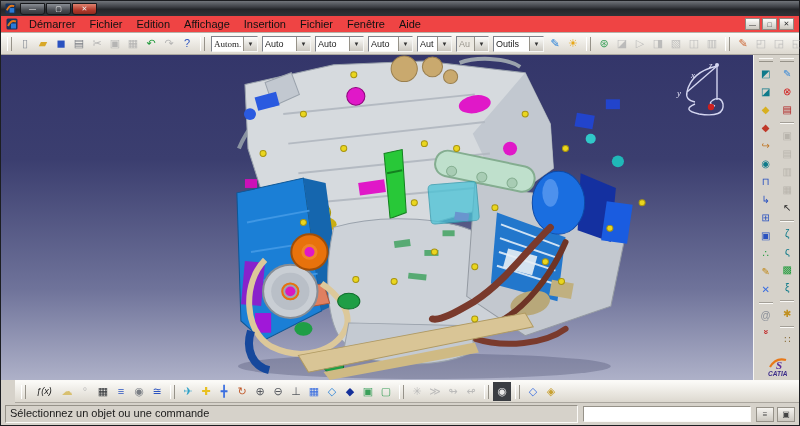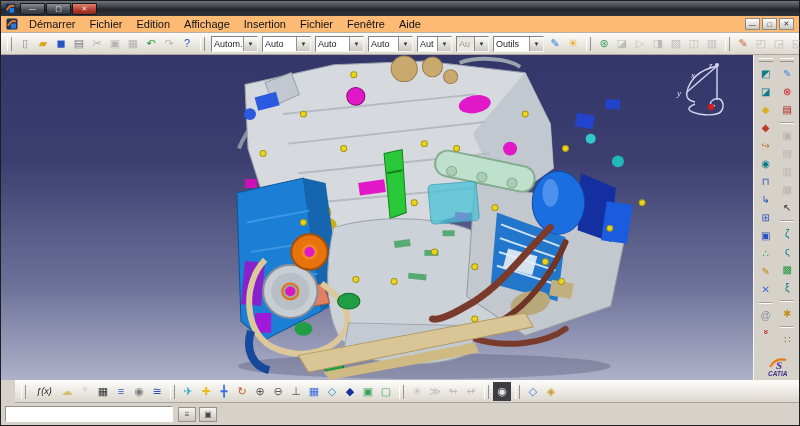--- a/index.html
+++ b/index.html
@@ -11,21 +11,21 @@
   .titlebar{height:15px;flex:0 0 15px;display:flex;align-items:center;color:#f2f2f2;font-size:10px;
             background:linear-gradient(#70747a,#3c3f45 40%,#24262a 55%,#303338);padding:0 1px;}
   .app-icon{width:11px;height:11px;margin:0 4px 0 3px;flex:0 0 auto;}
   .titlebar .title{flex:1;white-space:nowrap;overflow:hidden;text-shadow:0 1px 1px #000;}
   .win-btns{display:flex;gap:1px;margin-right:2px;}
   .win-btn{width:25px;height:12px;display:flex;align-items:center;justify-content:center;font-size:7px;
            color:#eee;background:linear-gradient(#8a8e95,#4a4d53 60%,#33363b);border:1px solid #17181b;
            border-radius:0 0 3px 3px;box-sizing:border-box;}
 
   
-  .menubar{height:16px;flex:0 0 16px;background:#fdba74;display:flex;align-items:center;font-size:11px;
+  .menubar{height:16px;flex:0 0 16px;background:#ef4444;display:flex;align-items:center;font-size:11px;
            color:#111;border-bottom:1px solid #b6b2aa;padding:0 2px;}
   .menubar .app-icon{width:12px;height:12px;}
   .menu-item{padding:0 7px;line-height:15px;white-space:nowrap;}
   .mdi-btns{margin-left:auto;display:flex;gap:2px;margin-right:3px;}
   .mdi-btn{width:15px;height:12px;display:flex;align-items:center;justify-content:center;font-size:7px;color:#333;
            background:linear-gradient(#fdfdfb,#ccc8c0);border:1px solid #8e8a82;box-sizing:border-box;}
 
   
   .toolbar{height:21px;flex:0 0 21px;background:linear-gradient(#fcfbf8,#dcd8cf);display:flex;align-items:center;
            border-bottom:1px solid #aaa69e;padding:0 2px;}
@@ -34,21 +34,21 @@
          flex:0 0 auto;border:1px solid transparent;}
   .tbico.disabled{filter:grayscale(1);opacity:.85;}
   .tbico.wide{width:26px;font-size:9px;font-style:italic;}
   .combos{display:flex;align-items:center;}
   .combo{display:flex;align-items:center;height:16px;background:#fff;margin:0 2px;font-size:9px;color:#222;
          border:1px solid;border-color:#7e828a #f6f6f4 #f6f6f4 #7e828a;box-sizing:border-box;}
   .combo .val{flex:1;padding:0 2px;white-space:nowrap;overflow:hidden;}
   .combo .drop{width:13px;height:14px;flex:0 0 13px;display:flex;align-items:center;justify-content:center;font-size:6px;
                color:#333;background:linear-gradient(#fdfdfb,#ccc8c0);border-left:1px solid #969289;}
   .combo.disabled{background:#ece9e2;color:#9a968e;}
-  .combos .combo:nth-of-type(1){width:47px;}
+  .combos .combo:nth-of-type(1){width:47px;font-family:Liberation Serif, serif;}
   .combos .combo:nth-of-type(2){width:49px;}
   .combos .combo:nth-of-type(3){width:49px;}
   .combos .combo:nth-of-type(4){width:45px;}
   .combos .combo:nth-of-type(5){width:35px;}
   .combos .combo:nth-of-type(6){width:33px;}
   .combos .combo:nth-of-type(7){width:51px;}
 
   
   .main{flex:1;display:flex;min-height:0;}
   .viewport{position:relative;flex:1;min-width:0;overflow:hidden;
@@ -558,20 +558,21 @@
         <span class="tbico" style="color: rgb(58, 110, 224);">
           <span>◇</span>
         </span>
         <span class="tbico" style="color: rgb(200, 160, 48);">
           <span>◈</span>
         </span>
       </span>
   </div>
 
   <div class="statusbar">
+    <span class="status-msg">Sélectionnez un objet ou une commande</span>
     <input class="cmd-input" type="text" value="" style="">
     <span style="display:flex;gap:3px;">
         <span class="status-btn">
           <span>≡</span>
         </span>
         <span class="status-btn">
           <span>▣</span>
         </span>
       </span>
   </div>

